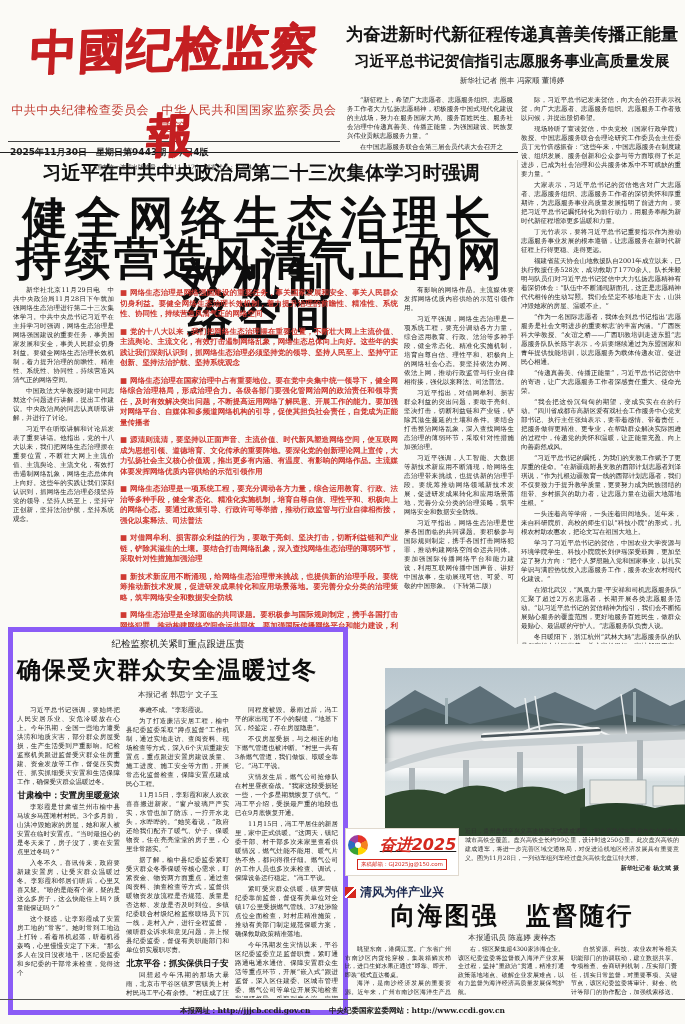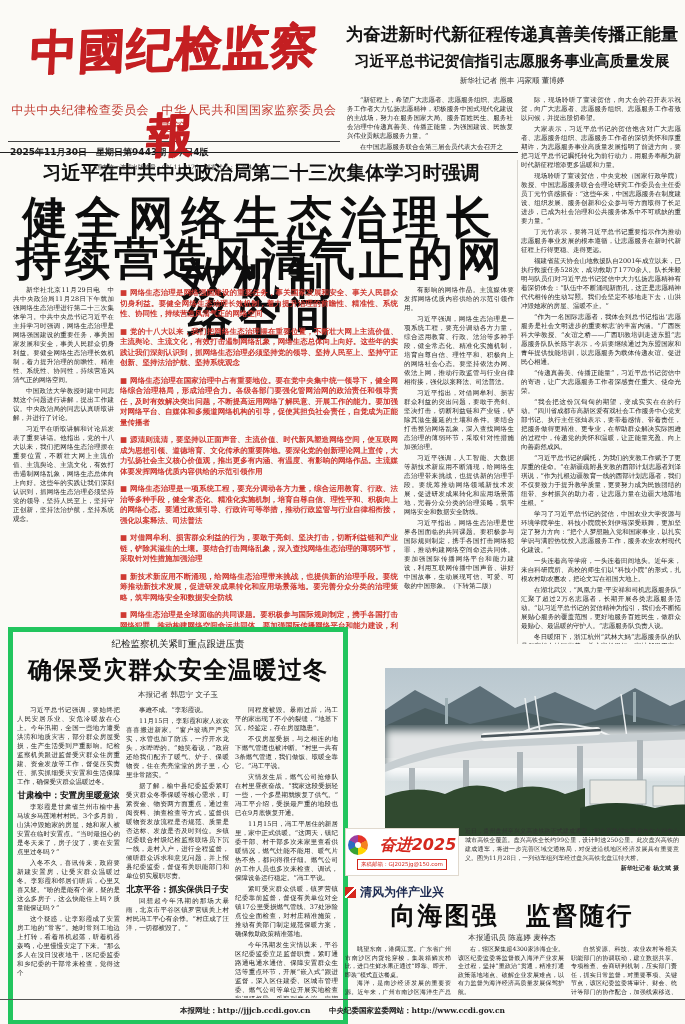--- a/index.html
+++ b/index.html
@@ -39,37 +39,37 @@
   .lead-h1{top:188px;letter-spacing:8px;}
   .lead-h2{top:229px;letter-spacing:4px;}
   .lead-col1{left:13px;top:286px;width:101px;height:356px;}
   .lead-bullets{position:absolute;left:120px;top:288px;width:278px;height:354px;overflow:hidden;text-align:justify;}
   .lead-bullets p{margin:0 0 7px;font-size:7.5px;line-height:10.5px;color:#cf3a32;font-weight:600;
     font-family:"DejaVu Sans","Liberation Sans",sans-serif;}
   .lead-col3{left:404px;top:286px;width:110px;height:356px;}
   .vdiv{position:absolute;left:517px;top:160px;width:0;height:484px;border-left:1px solid #d8d5cf;}
 
   
-  .redbox{position:absolute;left:8px;top:627px;width:322px;height:372px;border:5px solid #22c55e;background:#fbfaf6;padding:4px 4px 12px;}
+  .redbox{position:absolute;left:8px;top:627px;width:322px;height:372px;border:5px solid #8b5cf6;background:#fbfaf6;padding:4px 4px 2px;}
   .rb-kicker{font-size:9.5px;text-align:center;color:#222;margin-top:2px;}
-  .rb-h1{font-size:24px;font-weight:900;text-align:center;letter-spacing:1px;margin-top:3px;
+  .rb-h1{font-size:24px;font-weight:900;letter-spacing:1px;margin-top:3px;
     font-family:"DejaVu Sans","Liberation Sans",sans-serif;color:#0d0d0d;}
   .rb-byline{margin-top:4px;}
   .rb-cols{display:flex;gap:6px;margin-top:6px;}
   .rb-col{width:103px;height:292px;overflow:hidden;text-align:justify;font-size:6.5px;line-height:9px;}
   .rb-col p{margin:0 0 2px;text-indent:2em;}
   .rb-sub{font-size:8.5px;font-weight:bold;text-align:center;margin:4px 0 3px;
     font-family:"DejaVu Sans","Liberation Sans",sans-serif;color:#111;}
 
   
   .photo{position:absolute;left:345px;top:652px;width:334px;height:168px;background:#cfd6d8;overflow:hidden;}
   .caption-wrap{position:absolute;left:345px;top:826px;width:334px;height:52px;}
   .badge{position:absolute;left:0;top:2px;width:112px;height:46px;border:1px solid #e0d9ce;background:#fff;
     display:flex;flex-direction:column;align-items:center;justify-content:center;}
-  .badge-top{display:flex;align-items:center;gap:12px;}
+  .badge-top{display:flex;align-items:center;gap:12px;text-decoration:underline;}
   .pinwheel{width:20px;height:20px;border-radius:50%;
     background:conic-gradient(#e63329 0 60deg,#f58220 0 120deg,#ffd400 0 180deg,#3aa335 0 240deg,#2f6bc0 0 300deg,#9b3fa0 0 360deg);
     box-shadow:inset 0 0 0 3px #fff0;position:relative;}
   .pinwheel::after{content:"";position:absolute;left:7px;top:7px;width:6px;height:6px;border-radius:50%;background:#fff;}
   .badge-title{color:#d5281e;font-weight:900;font-style:italic;font-size:16px;
     font-family:"DejaVu Sans","Liberation Sans",sans-serif;}
   .badge-mail{border:1px solid #d5281e;color:#d5281e;font-size:5.5px;padding:1px 3px;margin-top:3px;
     font-family:"DejaVu Sans","Liberation Sans",sans-serif;}
   .caption{position:absolute;left:120px;top:0;width:214px;height:52px;overflow:hidden;
     font-size:6px;line-height:9px;text-align:justify;color:#333;}
@@ -110,31 +110,31 @@
     <div class="tr-head">
       <div class="tr-h1">为奋进新时代新征程传递真善美传播正能量</div>
       <div class="tr-h2">习近平总书记贺信指引志愿服务事业高质量发展</div>
       <div class="byline tr-byline">新华社记者 熊丰 冯家顺 董博婷</div>
     </div>
     <div class="col tr-col1">
         <p>“新征程上，希望广大志愿者、志愿服务组织、志愿服务工作者大力弘扬志愿精神，积极服务中国式现代化建设的主战场，努力在服务国家大局、服务百姓民生、服务社会治理中传递真善美、传播正能量，为强国建设、民族复兴伟业贡献志愿服务力量。”</p>
         <p>在中国志愿服务联合会第三届会员代表大会召开之</p>
       </div>
     <div class="col tr-col2">
-        <p>际，现场聆听了宣读贺信，向大会的召开表示祝贺，向广大志愿者、志愿服务组织、志愿服务工作者致以问候，并提出殷切希望。</p>
+        <p>际，习近平总书记发来贺信，向大会的召开表示祝贺，向广大志愿者、志愿服务组织、志愿服务工作者致以问候，并提出殷切希望。</p>
+        <p>现场聆听了宣读贺信，中央党校（国家行政学院）教授、中国志愿服务联合会理论研究工作委员会主任委员丁元竹倍感振奋：“这些年来，中国志愿服务在制度建设、组织发展、服务创新和公众参与等方面取得了长足进步，已成为社会治理和公共服务体系中不可或缺的重要力量。”</p>
         <p>大家表示，习近平总书记的贺信饱含对广大志愿者、志愿服务组织、志愿服务工作者的深切关怀和厚重期许，为志愿服务事业高质量发展指明了前进方向，要把习近平总书记嘱托转化为前行动力，用服务奉献为新时代新征程增添更多温暖和力量。</p>
-        <p>现场聆听了宣读贺信，中央党校（国家行政学院）教授、中国志愿服务联合会理论研究工作委员会主任委员丁元竹倍感振奋：“这些年来，中国志愿服务在制度建设、组织发展、服务创新和公众参与等方面取得了长足进步，已成为社会治理和公共服务体系中不可或缺的重要力量。”</p>
         <p>丁元竹表示，要将习近平总书记重要指示作为推动志愿服务事业发展的根本遵循，让志愿服务在新时代新征程上行得更稳、走得更远。</p>
         <p>福建省蓝天协会山地救援队自2001年成立以来，已执行救援任务528次，成功救助了1770余人。队长朱毅明与队员们对习近平总书记贺信中大力弘扬志愿精神有着深切体会：“队伍中不断涌现新面孔，这正是志愿精神代代相传的生动写照。我们会坚定不移地走下去，山洪冲毁她家的房屋、温暖不止。”</p>
         <p>“作为一名国际志愿者，我体会到总书记指出‘志愿服务是社会文明进步的重要标志’的丰富内涵。”广西医科大学教授、“友谊之桥——广西职教培训走进东盟”志愿服务队队长陈宇表示，今后要继续通过为东盟国家和青年提供技能培训，以志愿服务为载体传递友谊、促进民心相通。</p>
         <p>“传递真善美、传播正能量”，习近平总书记贺信中的寄语，让广大志愿服务工作者深感责任重大、使命光荣。</p>
         <p>“我会把这份沉甸甸的期望，变成实实在在的行动。”四川省成都市高新区爱有戏社会工作服务中心党支部书记、执行主任张灿表示，要带着感情、带着责任，把服务做得更精准、更专业，在帮助群众解决实际困难的过程中，传递党的关怀和温暖，让正能量充盈、向上向善蔚然成风。</p>
         <p>“习近平总书记的嘱托，为我们的支教工作赋予了更厚重的使命。”在新疆疏附县支教的西部计划志愿者刘泽琪说，“作为扎根边疆教育一线的西部计划志愿者，我们不仅要致力于提升教学质量，更要努力成为民族团结的纽带、乡村振兴的助力者，让志愿力量在边疆大地落地生根。”</p>
+        <p>一头连着高等学府，一头连着田间地头。近年来，来自科研院所、高校的师生们以“科技小院”的形式，扎根农村助农惠农，把论文写在祖国大地上。</p>
         <p>学习了习近平总书记的贺信，中国农业大学资源与环境学院学生、科技小院院长刘伊瑶深受鼓舞，更加坚定了努力方向：“把个人梦想融入党和国家事业，以扎实学识与满腔热忱投入志愿服务工作，服务农业农村现代化建设。”</p>
-        <p>一头连着高等学府，一头连着田间地头。近年来，来自科研院所、高校的师生们以“科技小院”的形式，扎根农村助农惠农，把论文写在祖国大地上。</p>
         <p>在湖北武汉，“凤凰力量·平安祥和司机志愿服务队”汇聚了超过2万名志愿者，长期开展各类志愿服务活动。“以习近平总书记的贺信精神为指引，我们会不断拓展贴心服务的覆盖范围，更好地服务百姓民生，做群众最贴心、最温暖的守护人。”志愿服务队负责人说。</p>
         <p>冬日暖阳下，浙江杭州“武林大妈”志愿服务队的队员们穿梭在社区街巷，关心家长里短，守护邻里平安，织就了一张充满人情味的“社会守望网”。</p>
       </div>
   </section>
 
   <section>
     <div class="lead-rule"></div>
     <div class="lead-kicker">习近平在中共中央政治局第二十三次集体学习时强调</div>
     <div class="lead-h1">健全网络生态治理长效机制</div>
     <div class="lead-h2">持续营造风清气正的网络空间</div>
@@ -175,20 +175,21 @@
         <div class="rb-sub">甘肃榆中：安置房里暖意浓</div>
         <div>
             <p>李彩霞是甘肃省兰州市榆中县马坡乡马莲滩村村民。3个多月前，山洪冲毁她家的房屋，她和家人被安置在临时安置点。“当时最担心的是冬天来了，房子没了，要在安置点里过冬吗？”</p>
             <p>入冬不久，喜讯传来，政府要新建安置房，让受灾群众温暖过冬。李彩霞和邻居们听后，心里又喜又疑。“盼的是能有个家，疑的是这么多房子，这么快能住上吗？质量能保证吗？”</p>
             <p>这个疑惑，让李彩霞成了安置房工地的“常客”。她时常到工地边上打转，看着吊机起落，听着机器轰鸣，心里慢慢安定了下来。“那么多人在没日没夜地干，区纪委监委和乡纪委的干部常来检查，觉得这个</p>
           </div>
       </div>
       <div class="rb-col">
         <div>
             <p>事难不成。”李彩霞说。</p>
+            <p>为了打造廉洁安居工程，榆中县纪委监委采取“蹲点监督”工作机制，通过实地走访、查阅资料、现场检查等方式，深入6个灾后重建安置点，重点跟进安置房建设质量、施工进度、施工安全等方面，开展常态化监督检查，保障安置点建成民心工程。</p>
             <p>11月15日，李彩霞和家人欢欢喜喜搬进新家。“窗户玻璃严严实实，水管也加了防冻，一拧开水龙头，水哗哗的。”她笑着说，“政府还给我们配齐了暖气、炉子、保暖物资，住在亮亮堂堂的房子里，心里非常踏实。”</p>
             <p>据了解，榆中县纪委监委紧盯受灾群众冬季保暖等核心需求，盯紧资金、物资两方面重点，通过查阅资料、抽查检查等方式，监督供暖物资发放流程是否规范、质量是否达标、发放是否及时到位。乡镇纪委联合村级纪检监察联络员下沉一线，走村入户，进行全程监督，倾听群众诉求和意见问题，并上报县纪委监委，督促有关职能部门和单位切实履职尽责。</p>
           </div>
         <div class="rb-sub">北京平谷：抓实保供日子安</div>
         <div>
             <p>回想起今年汛期的那场大暴雨，北京市平谷区镇罗营镇关上村村民冯工平心有余悸。“村庄成了汪洋，一切都被毁了。”</p>
           </div>
       </div>
       <div class="rb-col">
           <p>同程度被毁。暴雨过后，冯工平的家出现了不小的裂缝，“地基下沉，经鉴定，存在房屋隐患”。</p>

